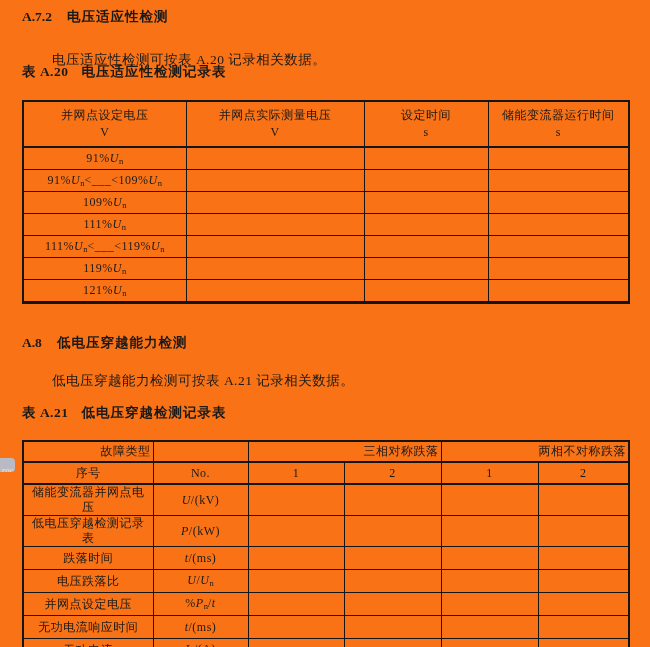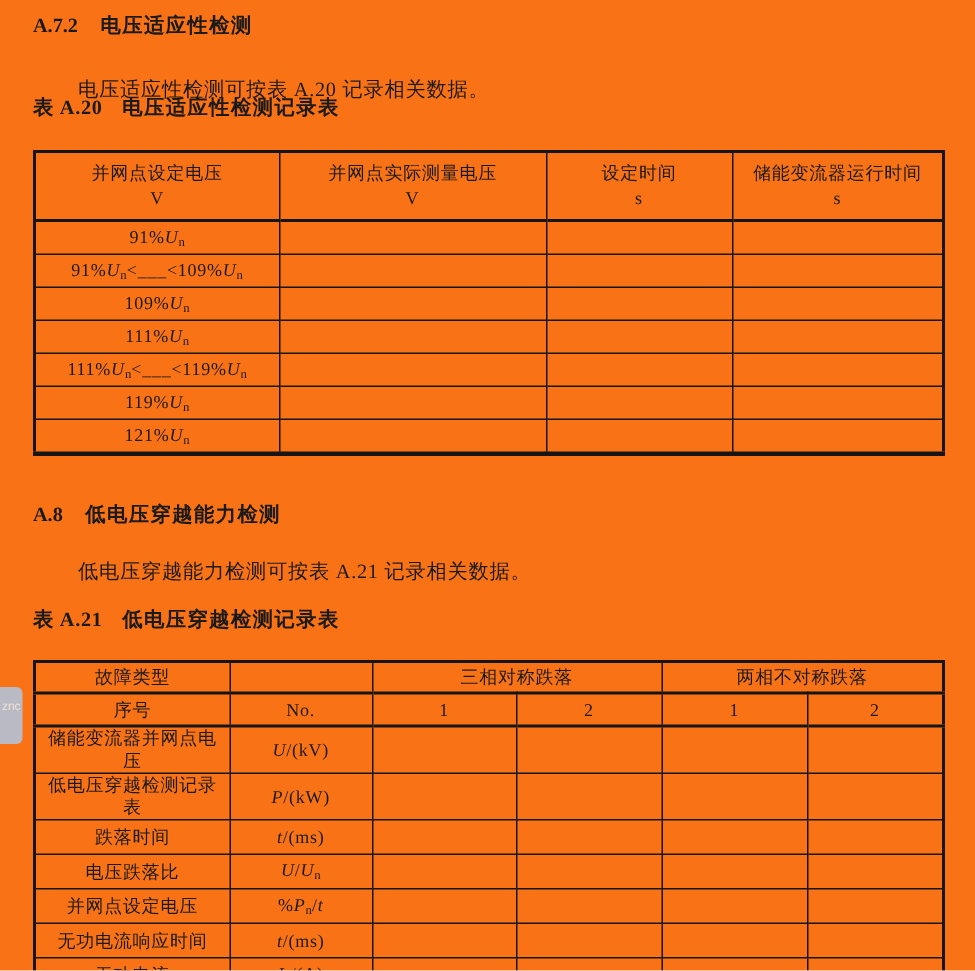--- a/index.html
+++ b/index.html
@@ -27,28 +27,28 @@
     border-collapse:collapse; table-layout:fixed;
     border:2px solid #151515; border-bottom-width:3px;
   }
   .doc-table td, .doc-table th {
     border:1px solid #151515; text-align:center; vertical-align:middle;
     font-size:12px; font-weight:normal; padding:0 2px; overflow:hidden;
     line-height:1.25; letter-spacing:0.5px;
   }
   #table-a20 thead th { border-bottom:2px solid #151515; height:40px; padding:2px; }
   #table-a20 tbody td { height:21px; }
-  #table-a21 tr.hdr1 td { height:19px; border-bottom-width:2px; }
+  #table-a21 tr.hdr1 td { height:19px; border-bottom-width:2px;text-align:right; }
   #table-a21 tr.hdr2 td { height:20px; border-bottom-width:2px; }
   #table-a21 tbody td { height:22px; }
   .hcell .unit { font-size:12px; margin-top:2px; }
   .doc-table i { font-style:italic; }
   .doc-table sub { font-size:8.5px; vertical-align:-2px; letter-spacing:0; }
   .watermark {
-    position:absolute; left:0; top:458px; width:15px; height:38px;
+    position:absolute; left:0; top:458px; width:15px; height:14px;
     background:#aec7e2; border-radius:0 4px 4px 0;
     color:#eef4fb; font-size:8px; line-height:26px; text-align:center;
     font-family:"Liberation Sans","DejaVu Sans",sans-serif; overflow:hidden;
     opacity:0.85;
   }
 </style>
 </head>
 <body>
 
 <div class="page">

